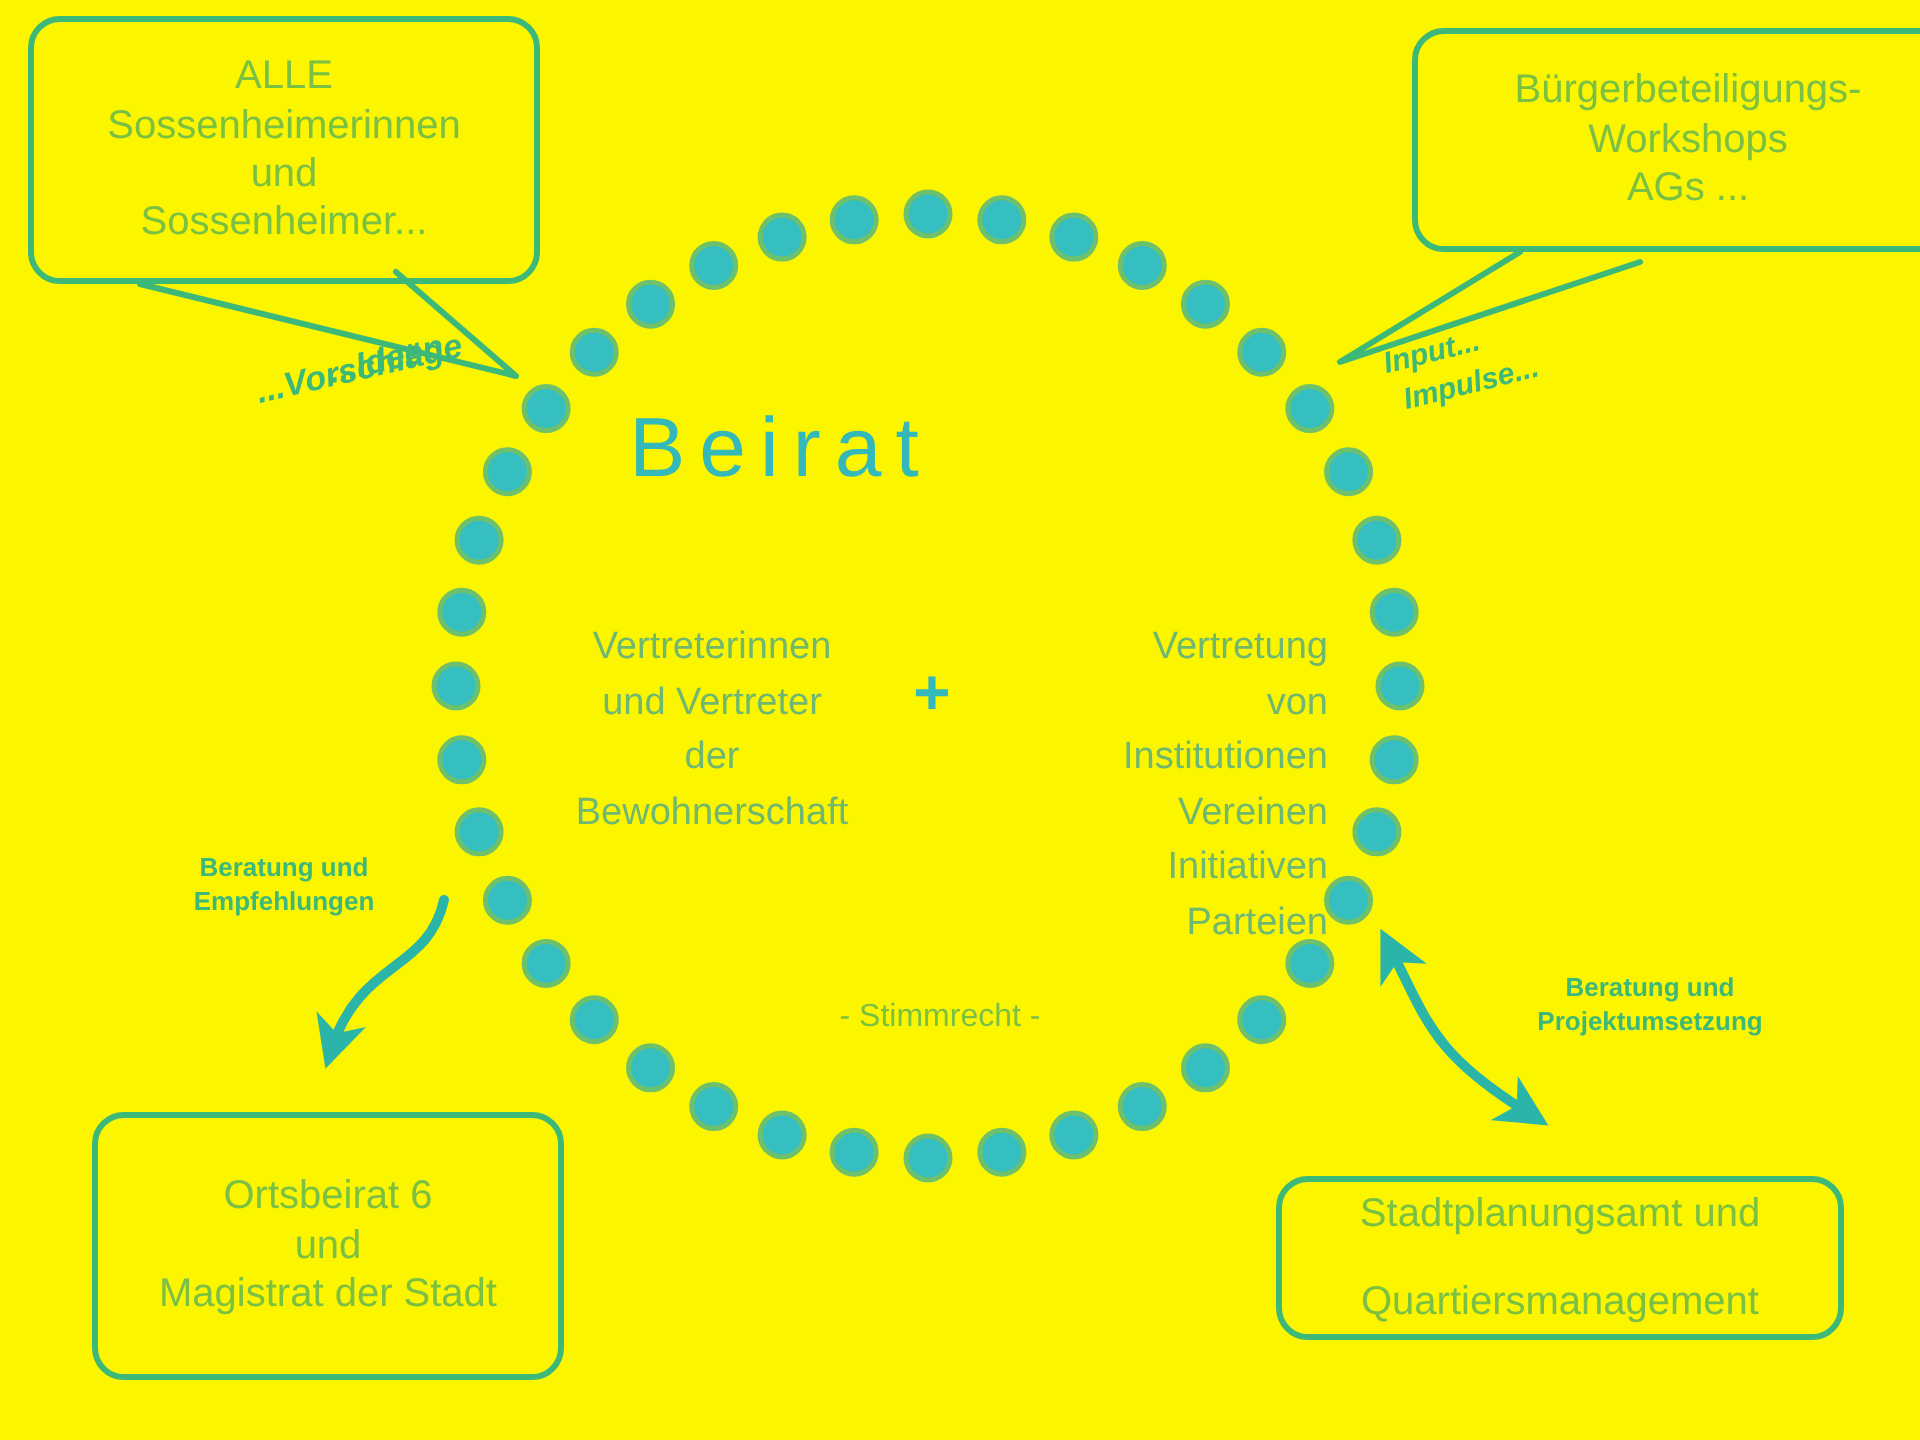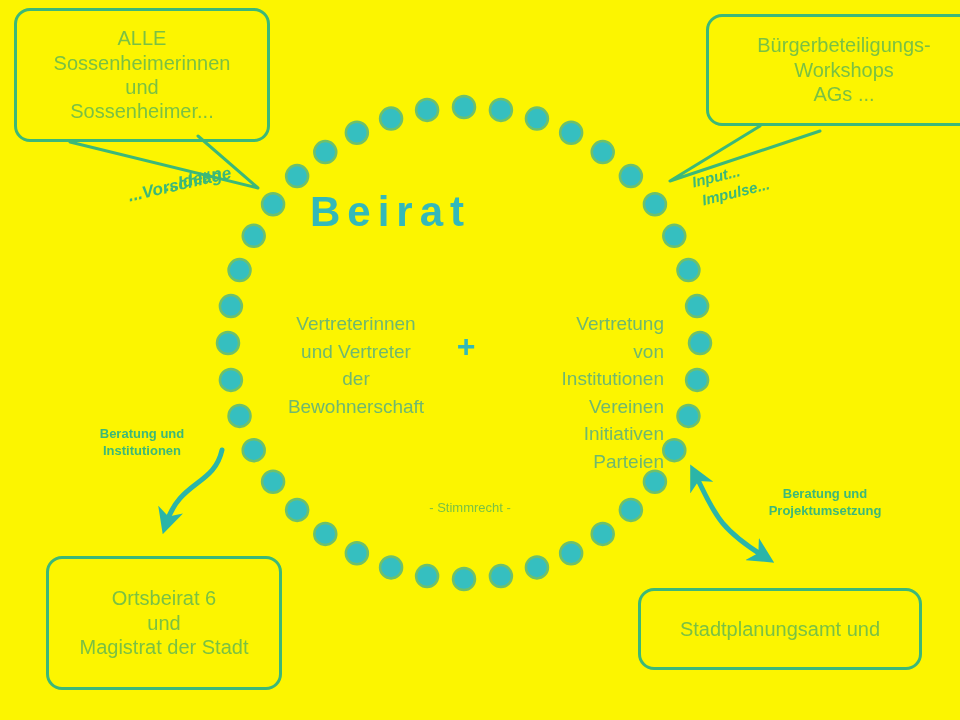--- a/index.html
+++ b/index.html
@@ -32,41 +32,41 @@
   #bubble-alle{left:14px;top:8px;width:256px;height:134px;font-size:20px;}
   #bubble-workshops{left:706px;top:14px;width:276px;height:112px;font-size:20px;}
   #box-ortsbeirat{left:46px;top:556px;width:236px;height:134px;font-size:20px;}
   #box-stadtplanung{left:638px;top:588px;width:284px;height:82px;font-size:20px;gap:20px;}
 
   
   #vec{position:absolute;left:0;top:0;width:960px;height:720px;pointer-events:none;}
 
   
   #beirat{
-    position:absolute;left:0;top:188px;width:781px;
+    position:absolute;left:0;top:200px;width:781px;
     text-align:center;
-    font-size:42px;font-weight:bold;letter-spacing:7px;
+    font-size:42px;font-weight:normal;letter-spacing:7px;
     color:#33b9b9;
   }
   #col-left{
     position:absolute;left:268px;top:310px;width:176px;
     text-align:center;font-size:19px;line-height:1.45;color:#6fb86f;
   }
   #col-right{
     position:absolute;left:488px;top:310px;width:176px;
     text-align:right;font-size:19px;line-height:1.45;color:#6fb86f;
   }
   #plus{
     position:absolute;left:444px;top:330px;width:44px;
     text-align:center;font-size:32px;font-weight:bold;color:#33b9b9;
     line-height:1;
   }
   #stimmrecht{
     position:absolute;left:330px;top:500px;width:280px;
-    text-align:center;font-size:13px;color:#7ac143;
+    text-align:center;font-size:16px;color:#7ac143;
   }
 
   
   .tilt{
     position:absolute;
     font-weight:bold;font-style:italic;
     color:#3cb878;
     white-space:nowrap;
     line-height:1.25;
   }
@@ -167,20 +167,21 @@
   </div>
 
   <div class="box" id="box-ortsbeirat">
     <span class="ln">Ortsbeirat 6</span>
     <span class="ln">und</span>
     <span class="ln">Magistrat der Stadt</span>
   </div>
 
   <div class="box" id="box-stadtplanung">
     <span class="ln">Stadtplanungsamt und</span>
+    <span class="ln">Quartiersmanagement</span>
   </div>
 
   <div id="beirat">Beirat</div>
 
   <div id="col-left">
     <div>Vertreterinnen</div>
     <div>und Vertreter</div>
     <div>der</div>
     <div>Bewohnerschaft</div>
   </div>
@@ -196,16 +197,16 @@
     <div>Parteien</div>
   </div>
 
   <div id="stimmrecht">- Stimmrecht -</div>
 
   <div class="tilt" id="lbl-ideen">...Ideen</div>
   <div class="tilt" id="lbl-vorschlaege">...Vorschläge</div>
   <div class="tilt" id="lbl-input">Input...</div>
   <div class="tilt" id="lbl-impulse">Impulse...</div>
 
-  <div class="flatlbl" id="lbl-beratung-empf">Beratung und Institutionen</div>
+  <div class="flatlbl" id="lbl-beratung-empf">Beratung und Empfehlungen</div>
   <div class="flatlbl" id="lbl-beratung-proj">Beratung und Projektumsetzung</div>
 
 </div>
 
 </body></html>

